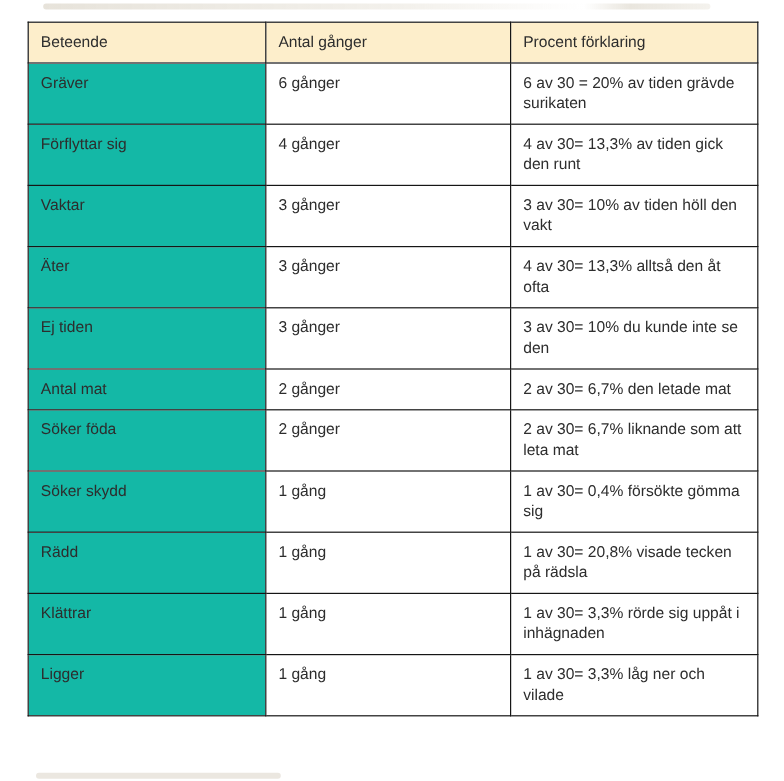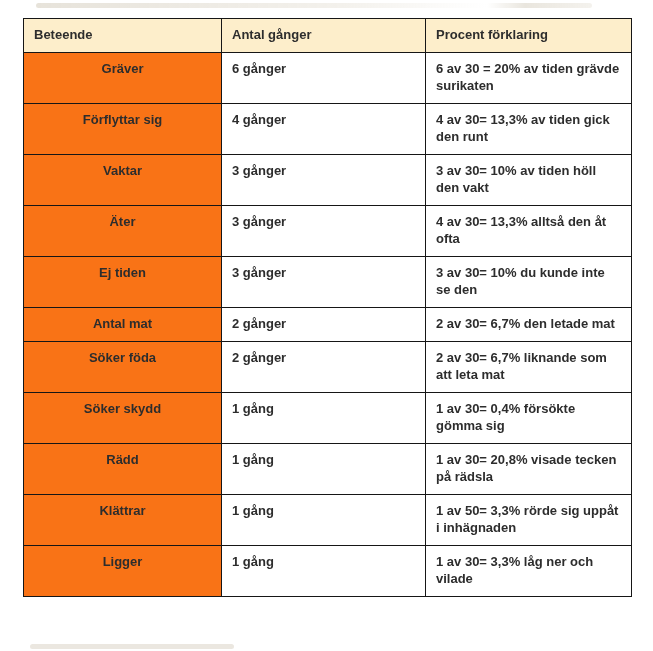--- a/index.html
+++ b/index.html
@@ -52,31 +52,30 @@
     table-layout: fixed;
   }
   table.behavior th,
   table.behavior td {
     border: 1.5px solid #161616;
     vertical-align: top;
     text-align: left;
     padding: 7px 10px 9px 10px;
     font-size: 13px;
     line-height: 17px;
-    font-weight: 700;
+    font-weight: 400;
     color: #2d2d2d;
     background: #ffffff;
     overflow: hidden;
   }
   table.behavior thead th {
     background: #fdeecb;
   }
   table.behavior td.label-cell {
-    background: #f97316;
-    text-align: center;
+    background: #14b8a6;
   }
 </style>
 </head>
 <body>
 
 <div class="canvas">
 
   <div class="artifact-top"></div>
 
   <table class="behavior">
@@ -134,21 +133,21 @@
         <td>1 av 30= 0,4% försökte gömma sig</td>
       </tr>
       <tr>
         <td class="label-cell">Rädd</td>
         <td>1 gång</td>
         <td>1 av 30= 20,8% visade tecken på rädsla</td>
       </tr>
       <tr>
         <td class="label-cell">Klättrar</td>
         <td>1 gång</td>
-        <td>1 av 50= 3,3% rörde sig uppåt i inhägnaden</td>
+        <td>1 av 30= 3,3% rörde sig uppåt i inhägnaden</td>
       </tr>
       <tr>
         <td class="label-cell">Ligger</td>
         <td>1 gång</td>
         <td>1 av 30= 3,3% låg ner och vilade</td>
       </tr>
     </tbody>
   </table>
 
   <div class="artifact-bottom"></div>

